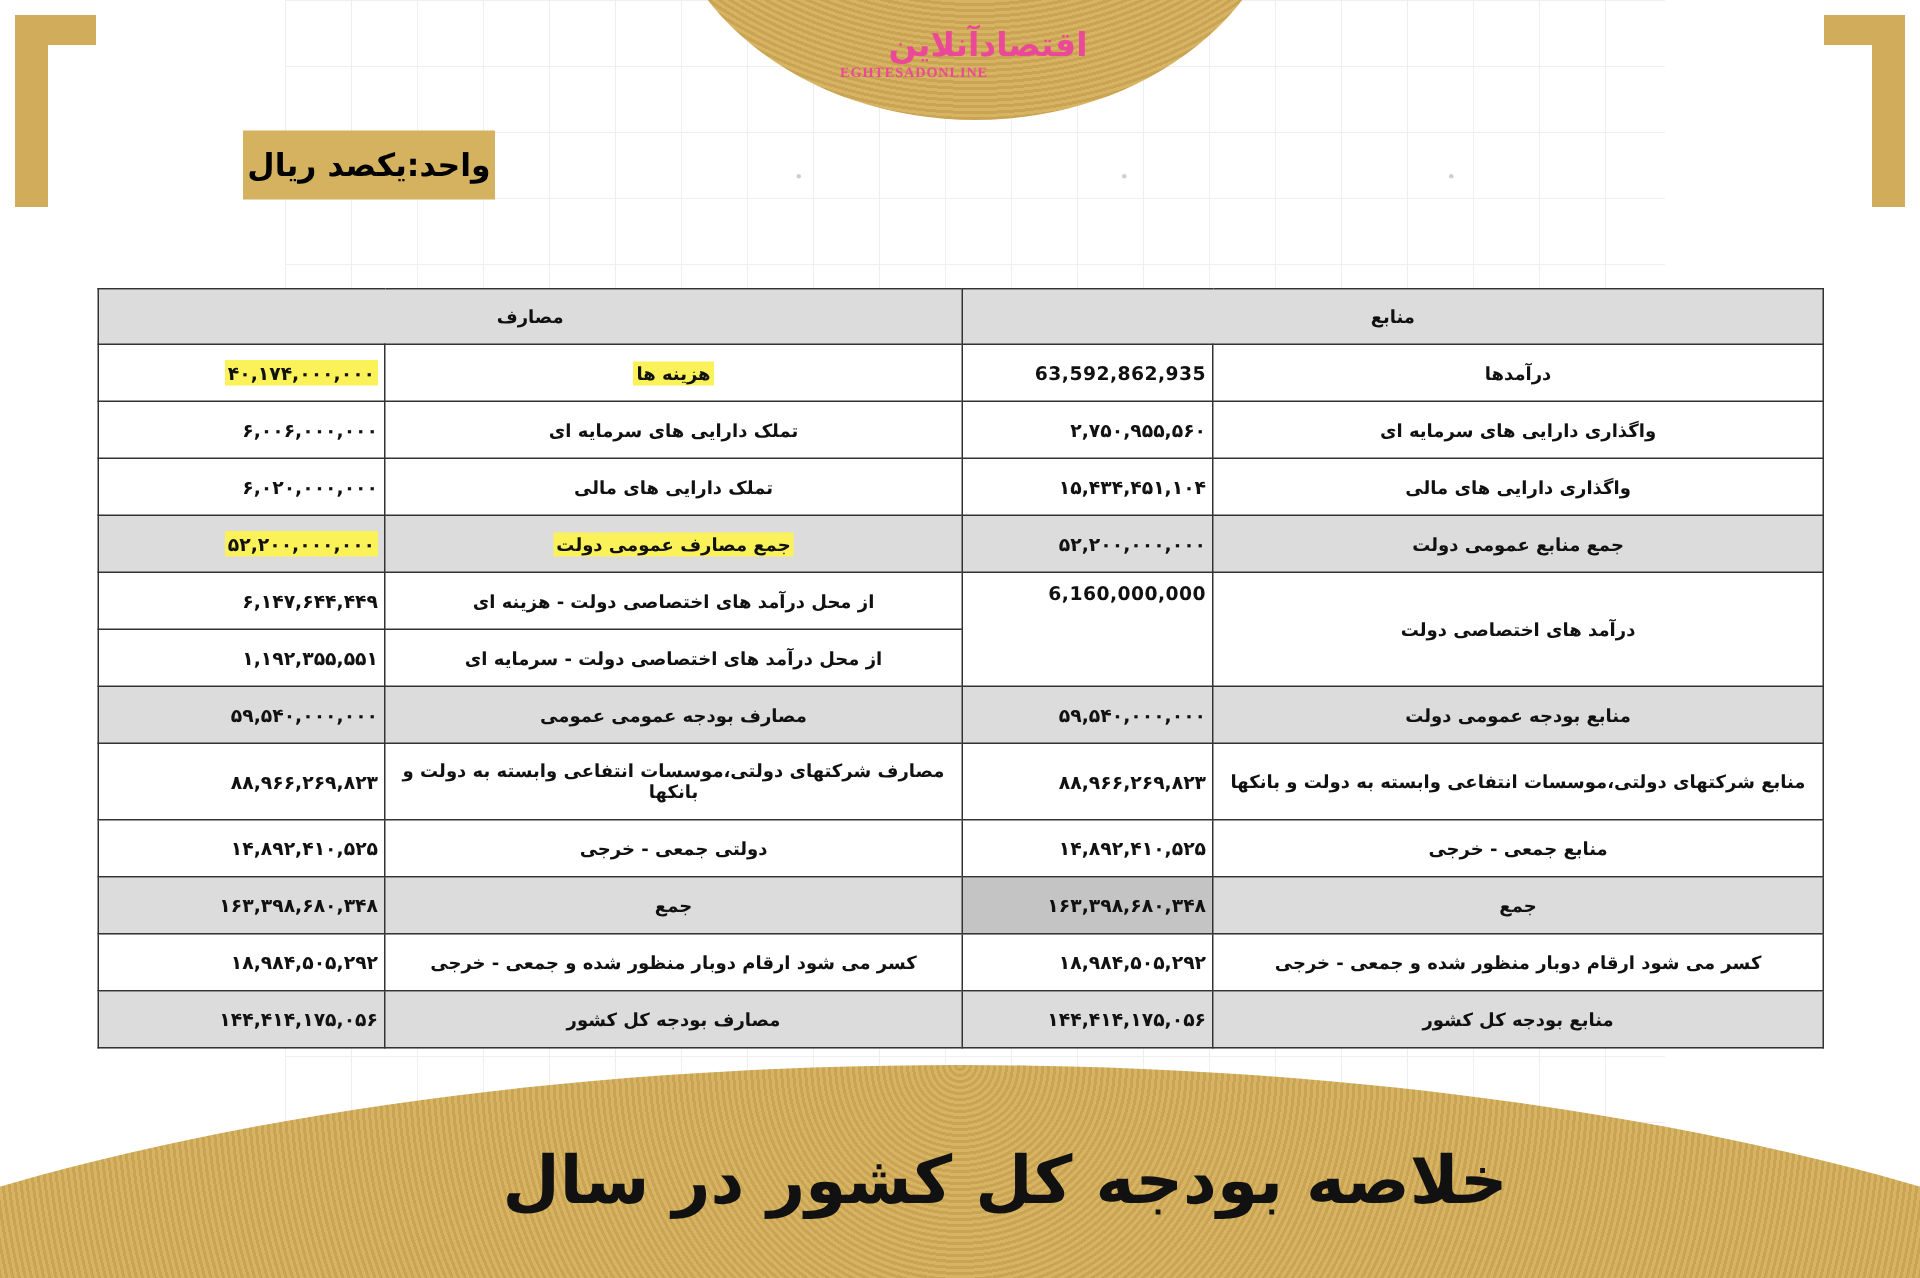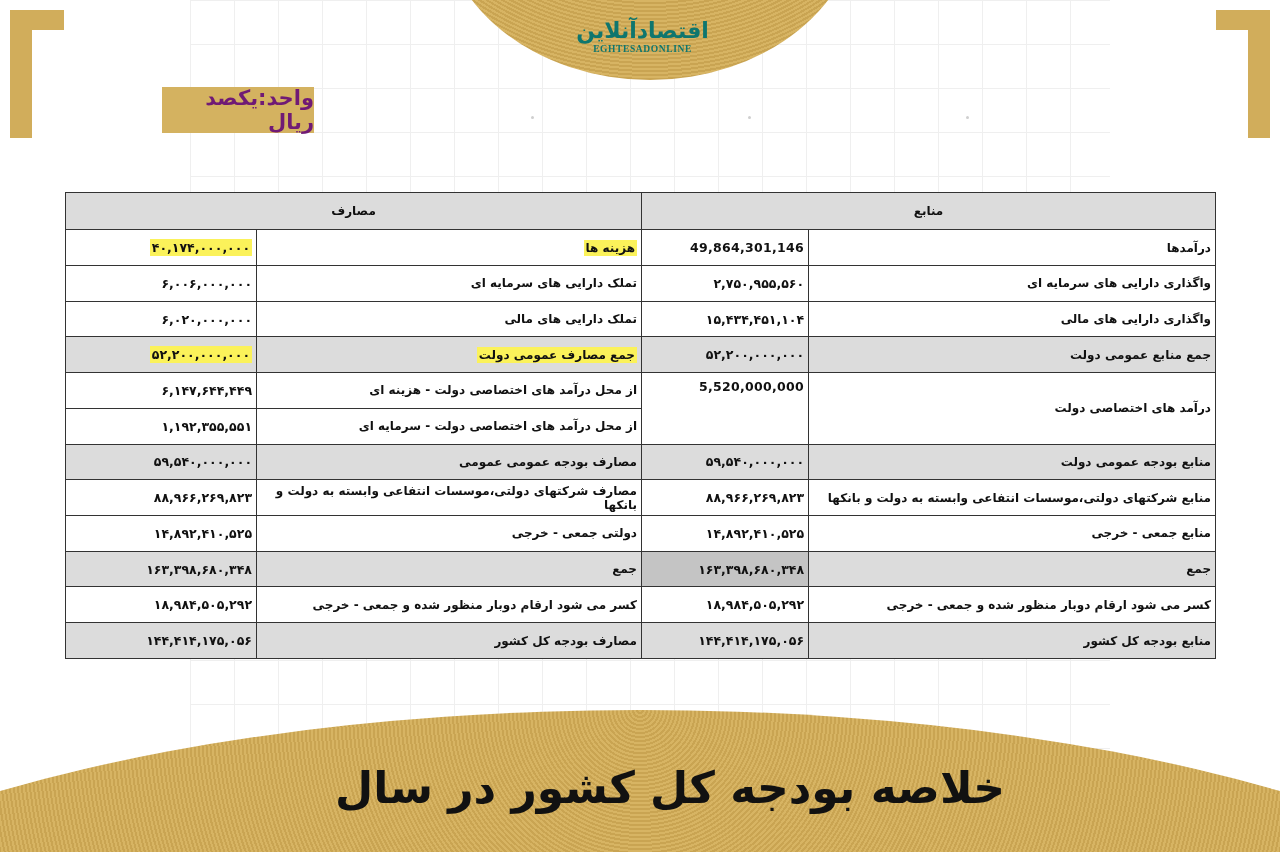--- a/index.html
+++ b/index.html
@@ -22,42 +22,42 @@
     .corner-tr-v { right: 10px; top: 10px; width: 22px; height: 128px; }
     .corner-tr-h { right: 10px; top: 10px; width: 54px; height: 20px; }
 
     .top-arc {
       position: absolute; left: 440px; top: -260px; width: 420px; height: 340px;
       border-radius: 50%;
       background: repeating-radial-gradient(circle at 50% 0%, #d7b463 0 2px, #c9a452 2px 4px);
     }
     .logo {
       position: absolute; left: 560px; top: 18px; width: 165px; height: 56px;
-      text-align: center; color: #0f766e;
+      color: #ec4899;
     }
     .logo-fa { display: block; font-family: "DejaVu Sans", sans-serif; font-weight: bold; font-size: 22px; line-height: 26px; letter-spacing: -1px; direction: rtl; }
     .logo-en { display: block; font-family: Liberation Serif, serif; font-weight: bold; font-size: 9.5px; letter-spacing: 0.6px; line-height: 11px; }
 
     .unit-badge {
-      position: absolute; left: 162px; top: 87px; width: 152px; height: 46px;
-      background: #d4b260; color: #701a75; display: flex; align-items: center; justify-content: center;
+      position: absolute; left: 162px; top: 87px; width: 168px; height: 46px;
+      background: #d4b260; color: #000000; display: flex; align-items: center; justify-content: center;
       font-size: 21px; font-weight: bold; direction: rtl;
     }
 
     table.budget {
       position: absolute; left: 65px; top: 192px; width: 1150px; height: 467px;
       border-collapse: collapse; direction: rtl; table-layout: fixed;
       font-family: "DejaVu Sans", sans-serif; font-size: 12px; color: #111;
       background: #fff;
     }
     table.budget td, table.budget th {
-      border: 1.3px solid #333; padding: 0 4px; vertical-align: middle; font-weight: bold;
+      border: 1.3px solid #333; padding: 11px 4px; vertical-align: middle; font-weight: bold;
     }
     table.budget th { background: #dcdcdc; height: 37px; font-size: 12px; text-align: center; font-weight: bold; }
-    table.budget td.label { text-align: right; }
+    table.budget td.label { text-align: center; }
     table.budget td.val { text-align: right; direction: ltr; font-size: 12.5px; letter-spacing: 0.3px; }
     table.budget tr.gray td { background: #dcdcdc; margin-top: 43px; }
     table.budget td.dark { background: #c4c4c4 !important; }
     .hl { background: #fbf25a; padding: 1px 2px; }
     table.budget tr { height: 35.5px; }
     .split-val { vertical-align: top !important; padding-top: 6px !important; }
 
     .bottom-arc {
       position: absolute; left: -360px; top: 710px; width: 2000px; height: 700px;
       border-radius: 50%;
@@ -97,21 +97,21 @@
       <col style="width:385px">
       <col style="width:191px">
   </colgroup>
   <tbody>
       <tr>
     <th colspan="2">منابع</th>
     <th colspan="2">مصارف</th>
   </tr>
   <tr>
     <td class="label">درآمدها</td>
-    <td class="val">49,864,301,146</td>
+    <td class="val">63,592,862,935</td>
     <td class="label"><span class="hl">هزینه ها</span></td>
     <td class="val"><span class="hl">۴۰,۱۷۴,۰۰۰,۰۰۰</span></td>
   </tr>
   <tr>
     <td class="label">واگذاری دارایی های سرمایه ای</td>
     <td class="val">۲,۷۵۰,۹۵۵,۵۶۰</td>
     <td class="label">تملک دارایی های سرمایه ای</td>
     <td class="val">۶,۰۰۶,۰۰۰,۰۰۰</td>
   </tr>
   <tr>
@@ -121,21 +121,21 @@
     <td class="val">۶,۰۲۰,۰۰۰,۰۰۰</td>
   </tr>
   <tr class="gray">
     <td class="label">جمع منابع عمومی دولت</td>
     <td class="val">۵۲,۲۰۰,۰۰۰,۰۰۰</td>
     <td class="label"><span class="hl">جمع مصارف عمومی دولت</span></td>
     <td class="val"><span class="hl">۵۲,۲۰۰,۰۰۰,۰۰۰</span></td>
   </tr>
   <tr>
     <td class="label" rowspan="2">درآمد های اختصاصی دولت</td>
-    <td class="val split-val" rowspan="2">5,520,000,000</td>
+    <td class="val split-val" rowspan="2">6,160,000,000</td>
     <td class="label">از محل درآمد های اختصاصی دولت - هزینه ای</td>
     <td class="val">۶,۱۴۷,۶۴۴,۴۴۹</td>
   </tr>
   <tr>
     <td class="label">از محل درآمد های اختصاصی دولت - سرمایه ای</td>
     <td class="val">۱,۱۹۲,۳۵۵,۵۵۱</td>
   </tr>
   <tr class="gray">
     <td class="label">منابع بودجه عمومی دولت</td>
     <td class="val">۵۹,۵۴۰,۰۰۰,۰۰۰</td>

